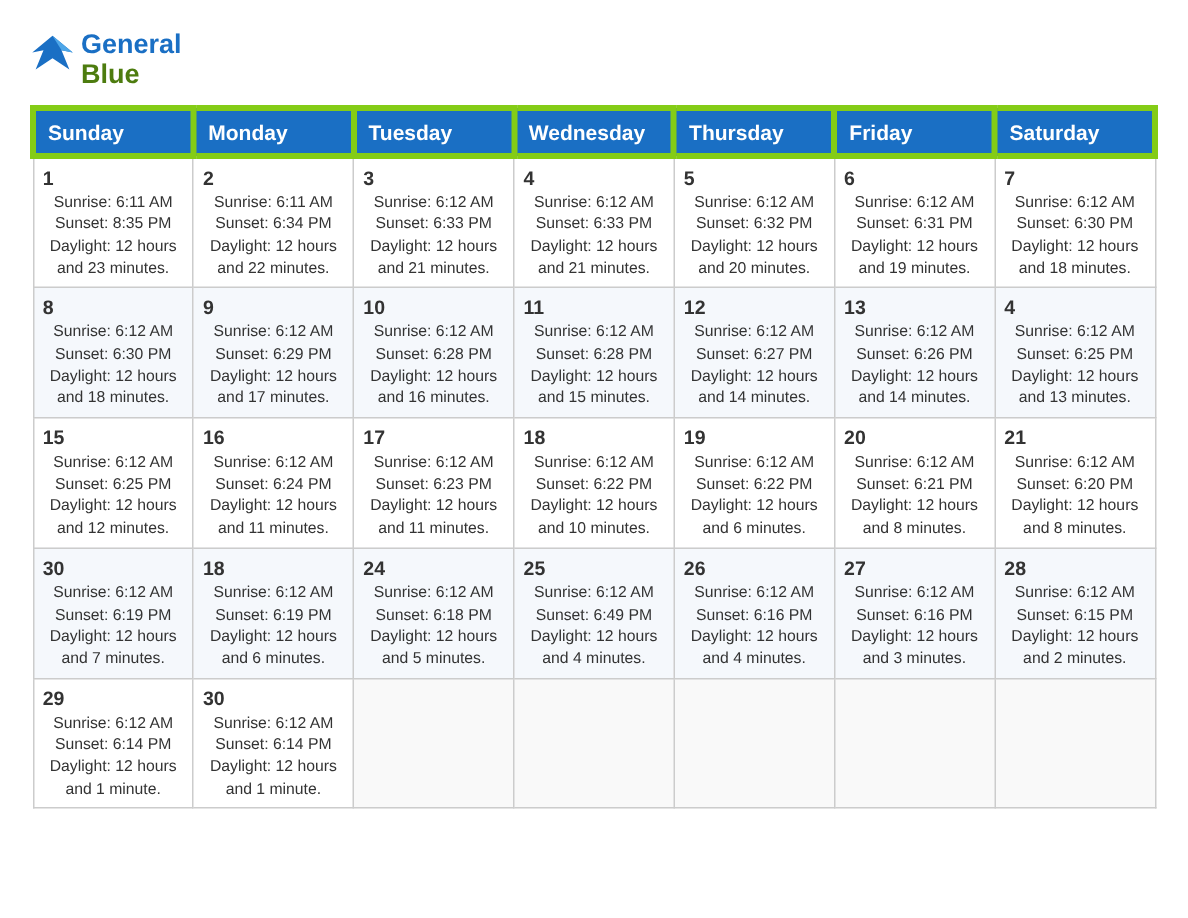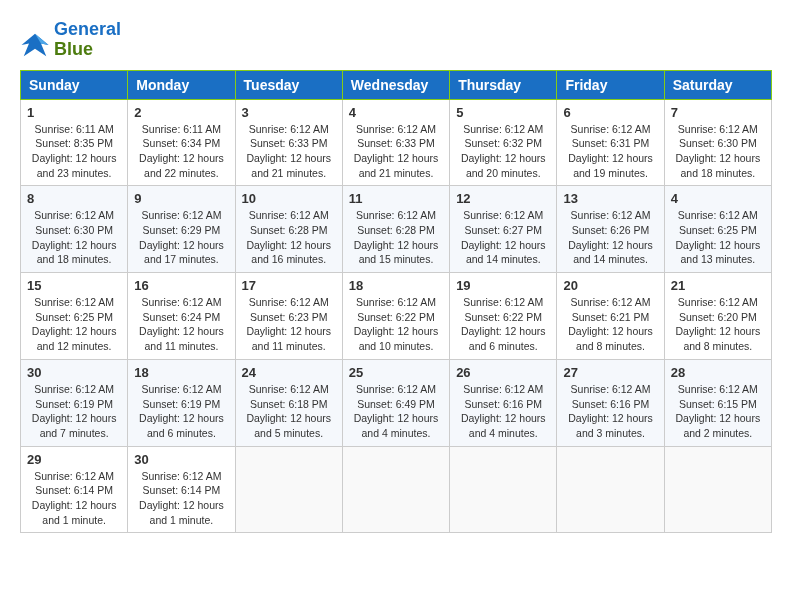--- a/index.html
+++ b/index.html
@@ -11,21 +11,21 @@
       padding: 20px;
     }
     .header {
       display: flex;
       justify-content: space-between;
       align-items: flex-start;
       margin-bottom: 10px;
     }
     .logo {
       display: flex;
-      align-items: flex-end;
+      align-items: flex-start;
       gap: 4px;
     }
     .logo-text {
       font-size: 18px;
       font-weight: bold;
       color: #333;
       line-height: 1.1;
     }
     .logo-text span {
       color: #1a6fc4;
@@ -50,21 +50,21 @@
       width: 100%;
       border-collapse: collapse;
     }
     .calendar th {
       background-color: #1a6fc4;
       color: #fff;
       padding: 6px 8px;
       font-size: 14px;
       font-weight: bold;
       text-align: left;
-      border: 1px solid #84cc16;
+      border: 4px solid #84cc16;
     }
     .calendar td {
       vertical-align: top;
       padding: 5px 6px;
       border: 1px solid #ccc;
       font-size: 10.5px;
       color: #333;
       width: calc(100% / 7);
       height: 80px;
       background: #fff;

